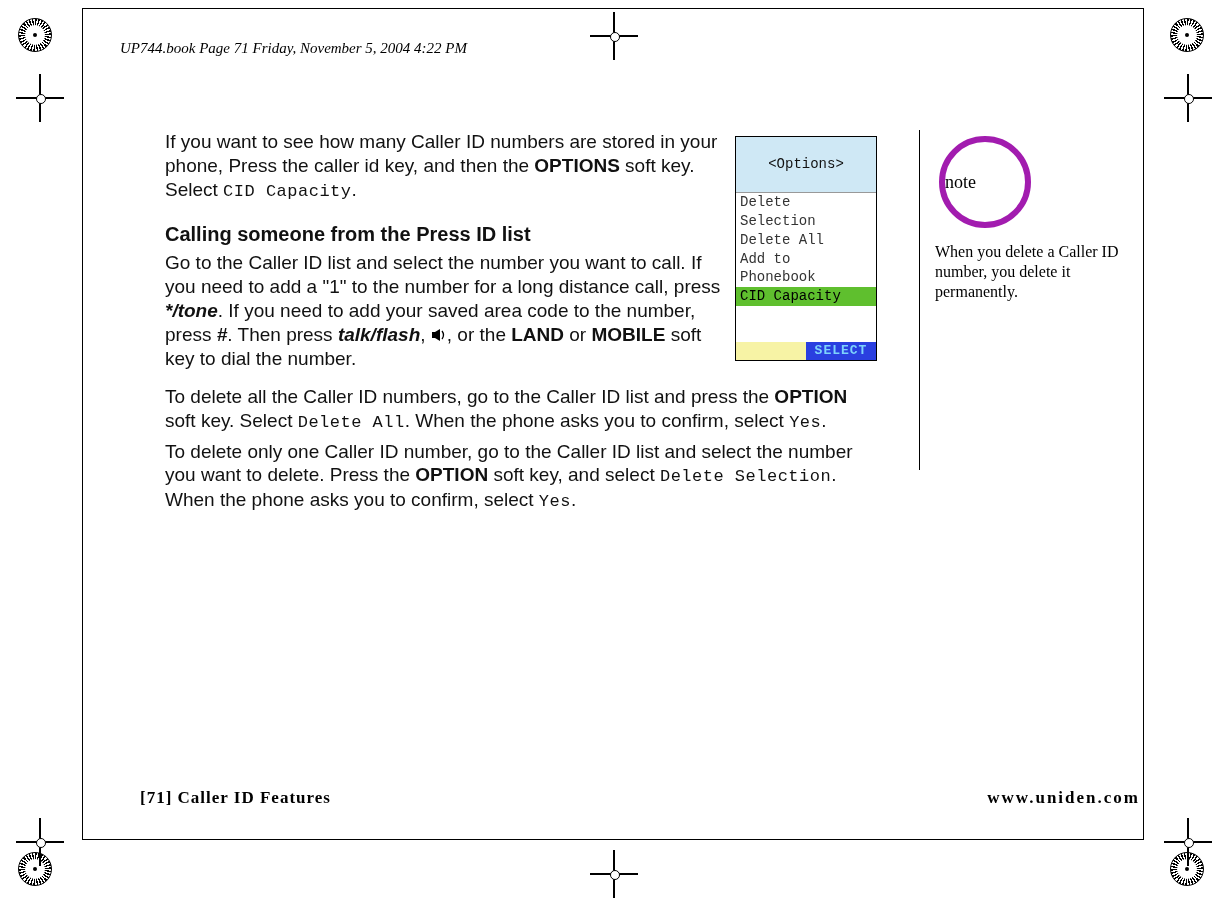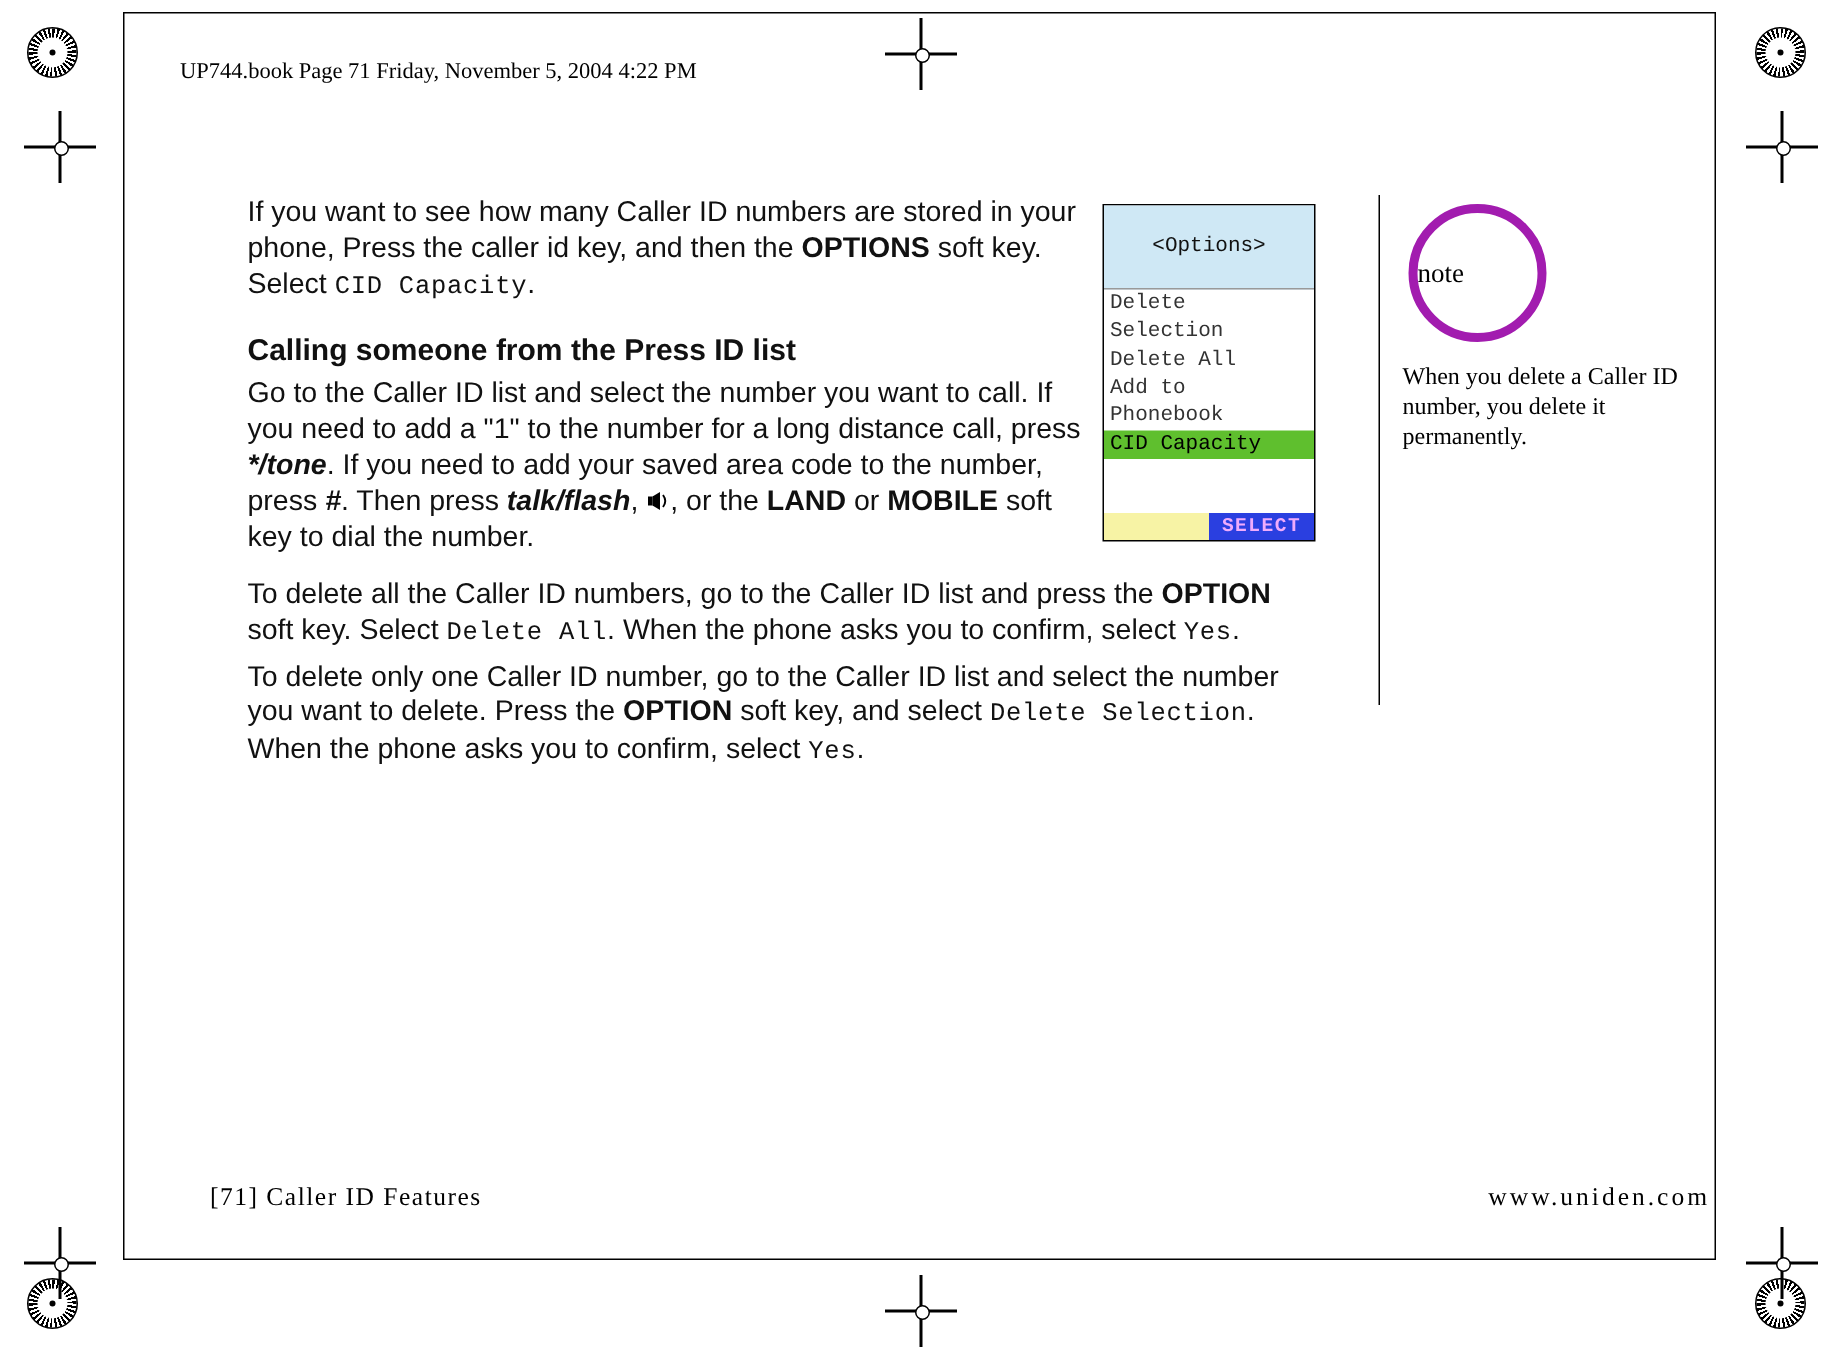--- a/index.html
+++ b/index.html
@@ -72,20 +72,21 @@
     left:82px; top:8px;
     width:1060px;
     height:830px;
     border:0.5px solid #000;
   }
   .header-line{
     position:absolute;
     left:120px; top:40px;
     font-family:"Times New Roman",serif;
     font-size:15px;
+    font-style:italic;
   }
 
   .content{
     position:absolute;
     left:165px;
     top:130px;
     width:980px;
   }
   .main-col{
     width:710px;
@@ -140,21 +141,21 @@
     background:#5fbf2e;
     color:#000;
   }
   .phone-gap{height:36px;background:#fff;}
   .phone-soft{
     display:flex;
     font-size:13px;
   }
   .phone-soft .left{flex:1;background:#f7f3a5;height:18px;}
   .phone-soft .right{
-    flex:1;background:#2a3fe0;color:#f0abfc;text-align:center;
+    flex:1;background:#2a3fe0;color:#7dd3fc;text-align:center;
     font-weight:bold;letter-spacing:1px;height:18px;line-height:18px;
   }
 
   .side-col{
     position:absolute;
     left:770px;
     top:0;
     width:200px;
   }
   .vline{
@@ -181,21 +182,21 @@
   }
 
   .footer{
     position:absolute;
     left:140px;
     top:788px;
     width:1000px;
     display:flex;
     justify-content:space-between;
     font-family:"Times New Roman",serif;
-    font-weight:normal;
+    font-weight:bold;
     letter-spacing:2px;
     font-size:17px;
   }
   .footer .pn{letter-spacing:1px;}
 
   .speaker-icon{
     display:inline-block;
     width:16px;height:14px;
     vertical-align:-1px;
   }

